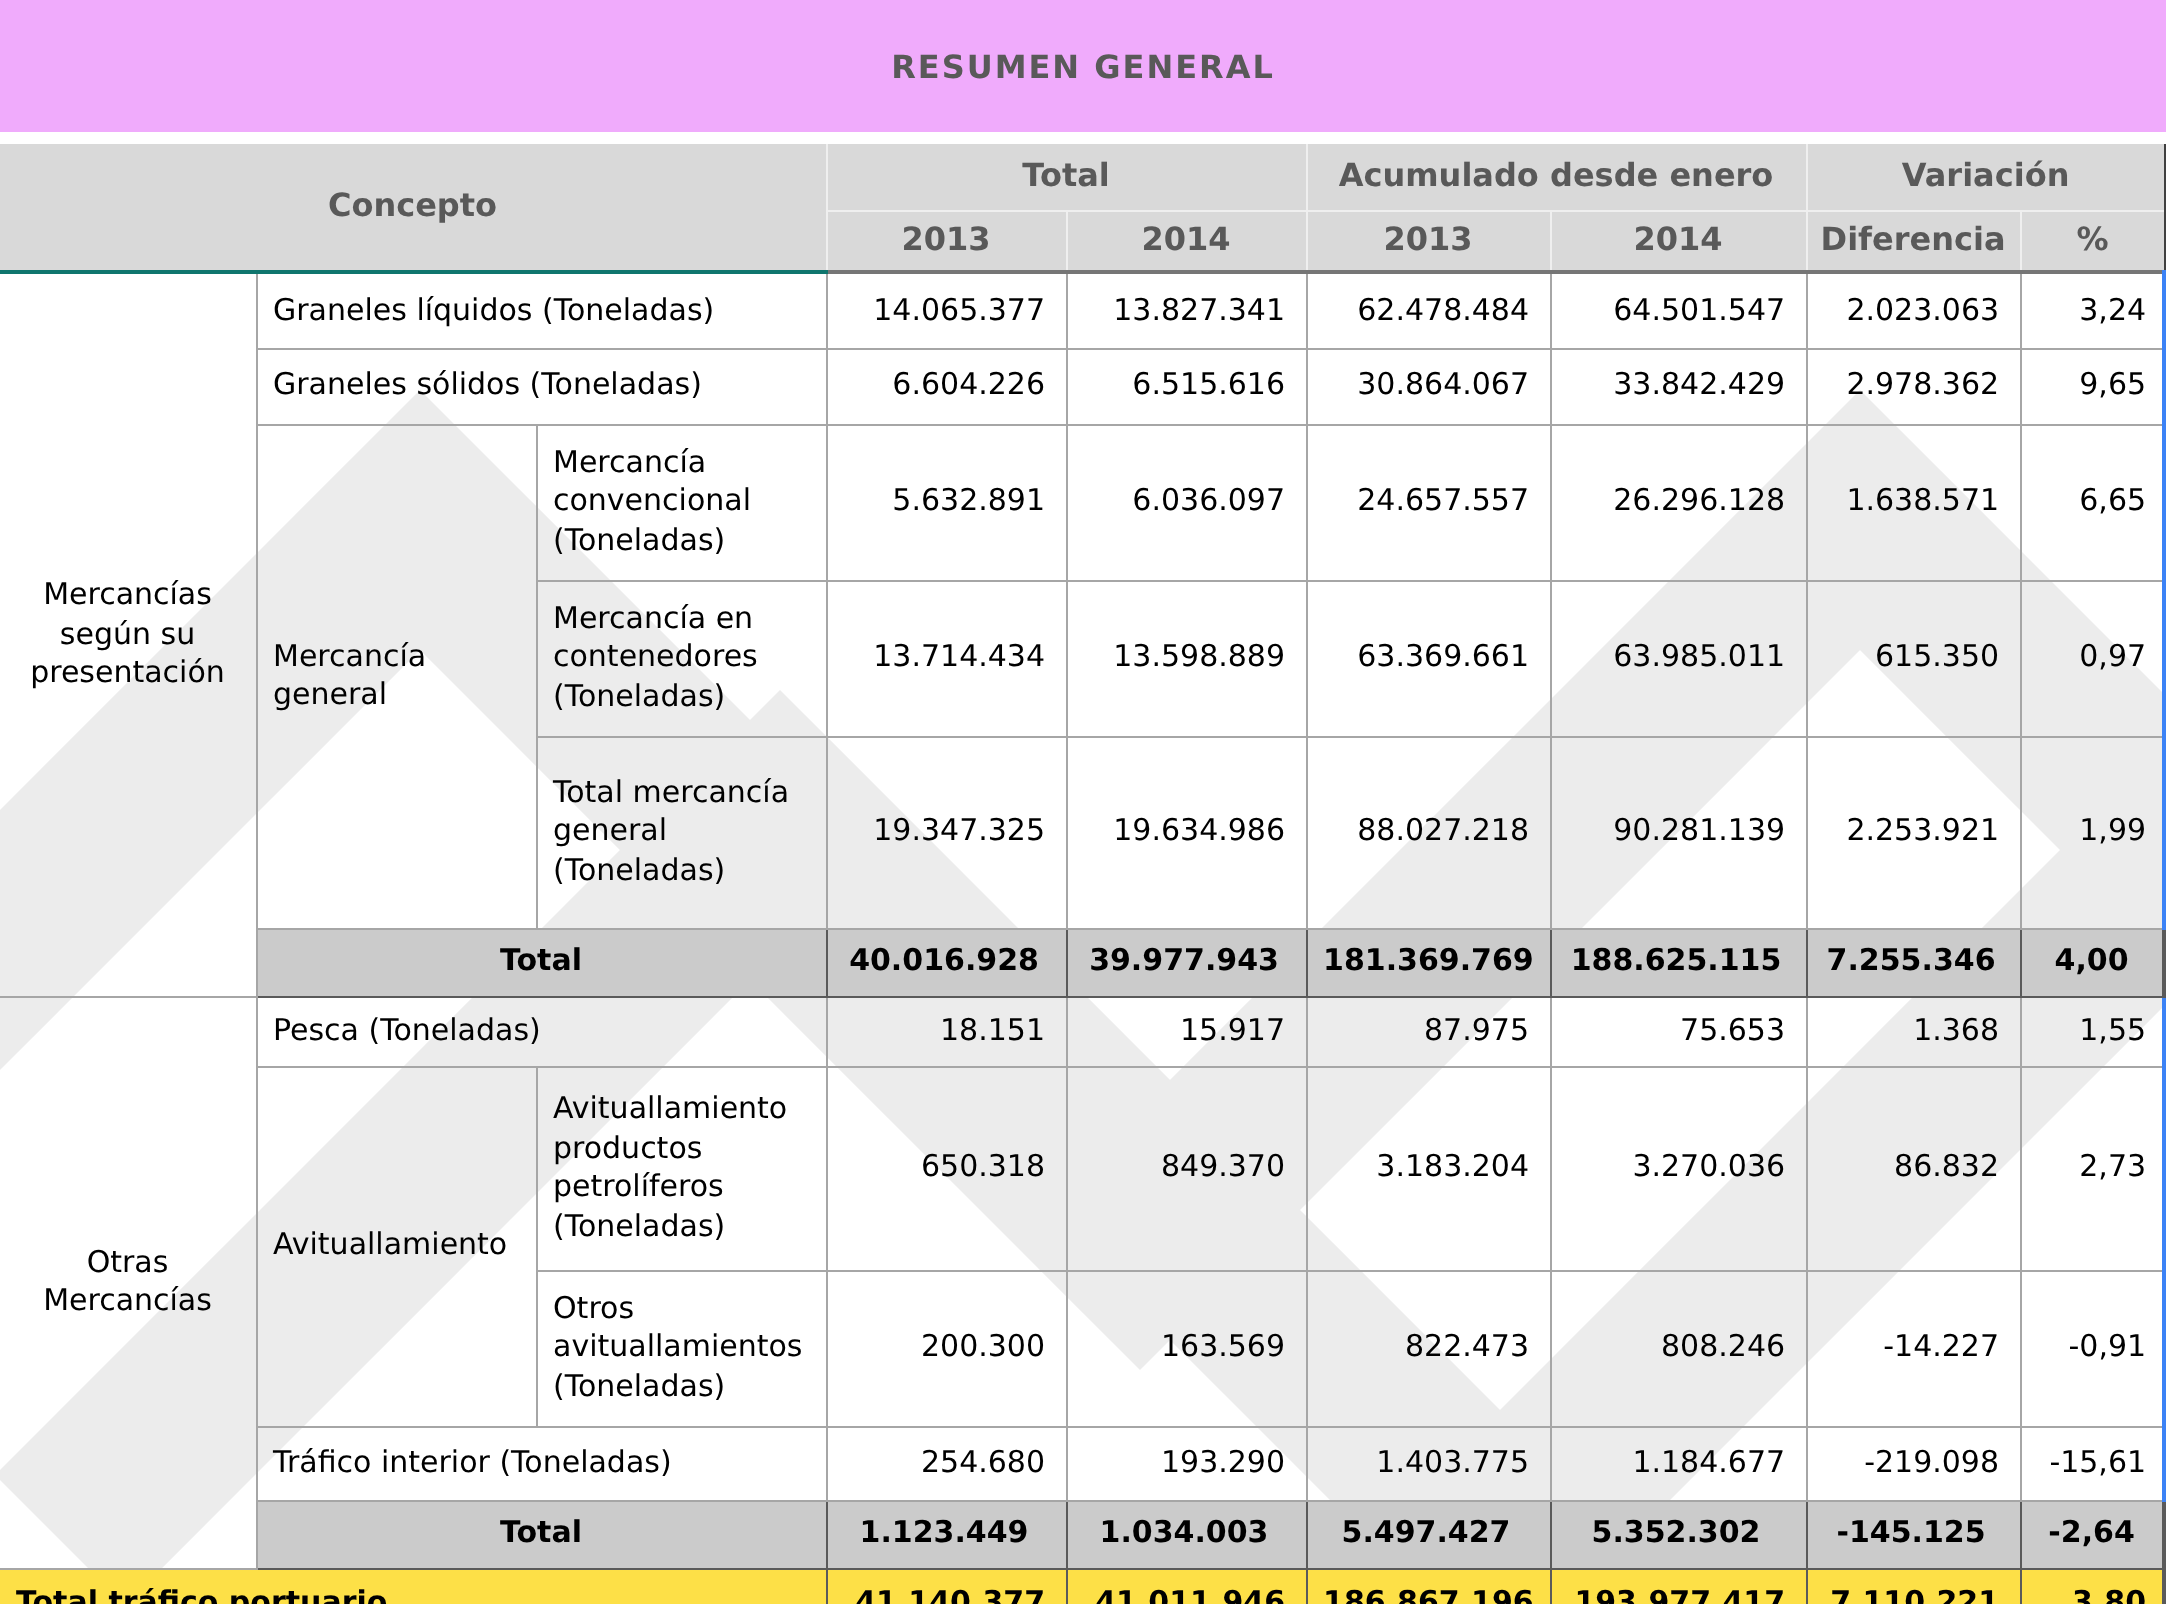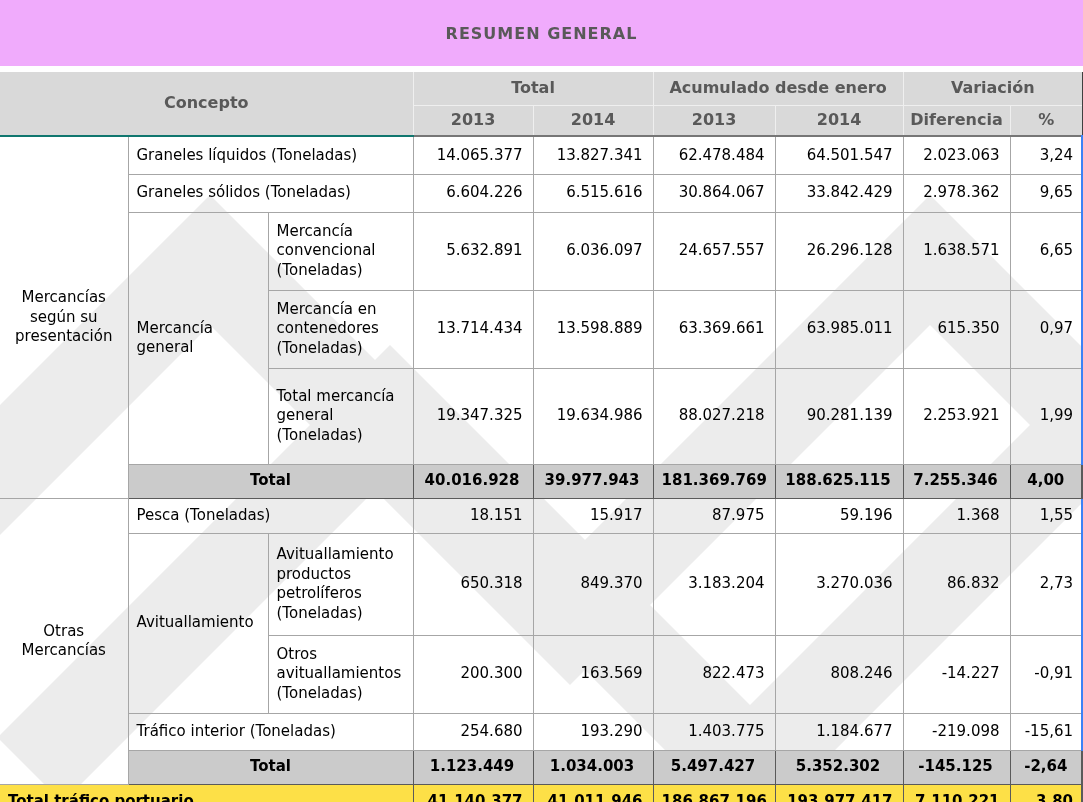--- a/index.html
+++ b/index.html
@@ -136,21 +136,21 @@
         <td class="num">7.255.346</td>
         <td class="num pct last">4,00</td>
       </tr>
 
       <tr style="height:35px">
         <td class="grp" rowspan="5">Otras Mercancías</td>
         <td class="lbl" colspan="2">Pesca (Toneladas)</td>
         <td class="num">18.151</td>
         <td class="num">15.917</td>
         <td class="num">87.975</td>
-        <td class="num">59.196</td>
+        <td class="num">75.653</td>
         <td class="num">1.368</td>
         <td class="num pct last">1,55</td>
       </tr>
       <tr style="height:102px">
         <td class="lbl" rowspan="2">Avituallamiento</td>
         <td class="lbl">Avituallamiento productos petrolíferos (Toneladas)</td>
         <td class="num">650.318</td>
         <td class="num">849.370</td>
         <td class="num">3.183.204</td>
         <td class="num">3.270.036</td>

